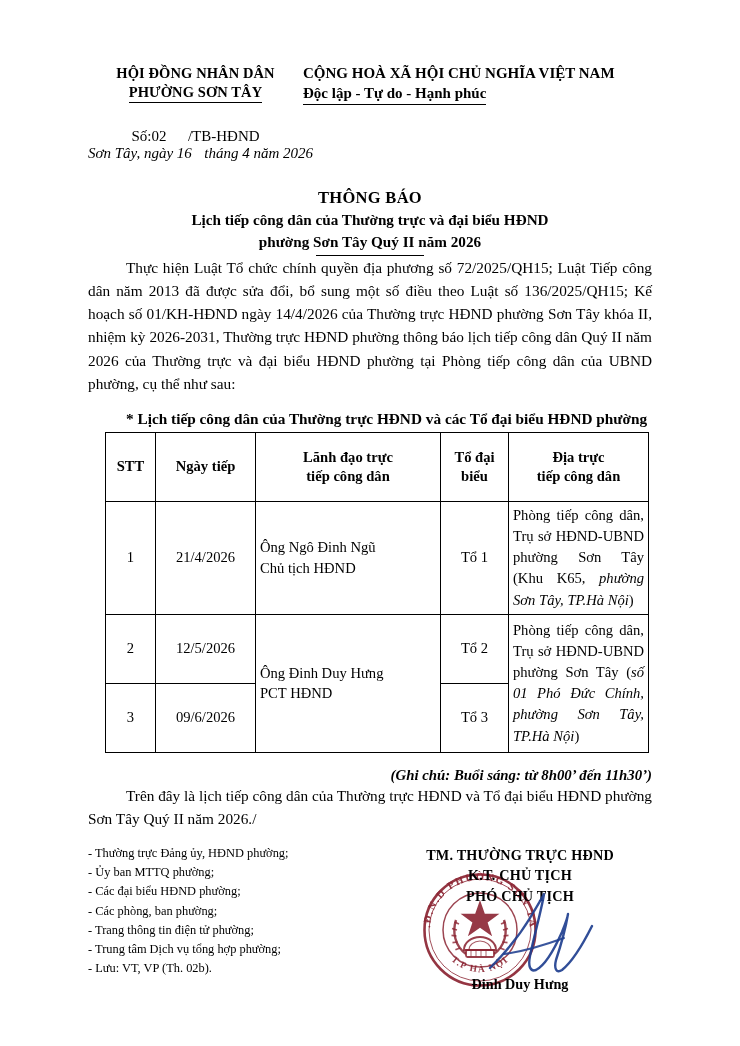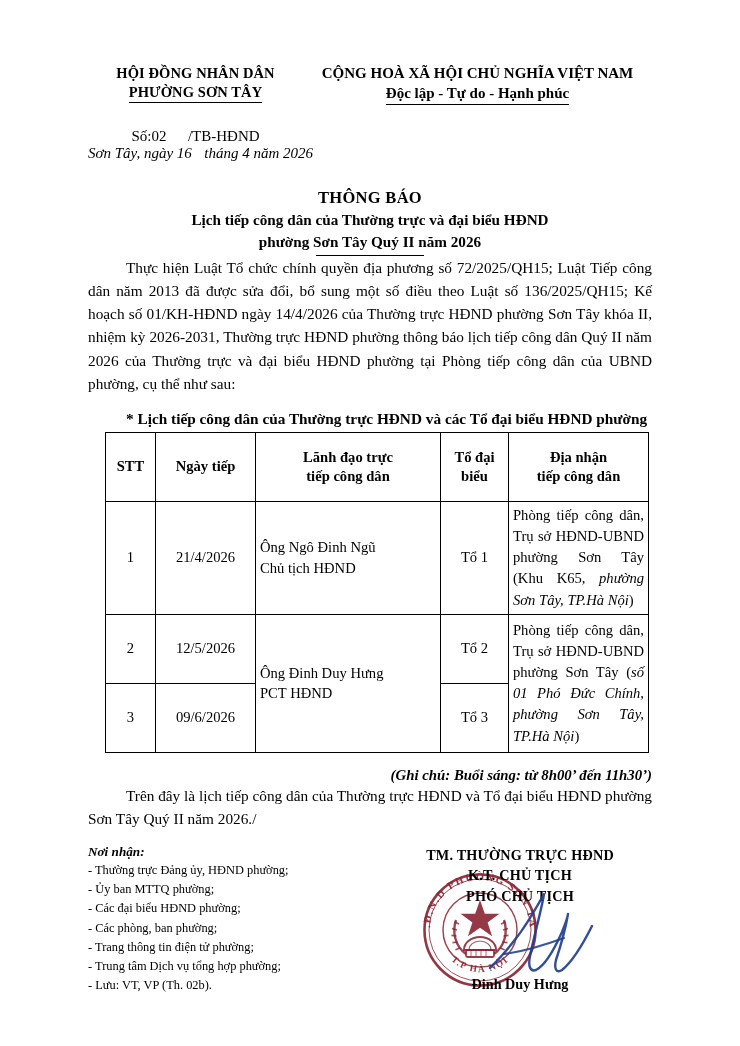--- a/index.html
+++ b/index.html
@@ -36,21 +36,20 @@
     align-items: flex-start;
     margin-top: 64px;
   }
   .header-left {
     width: 215px;
     text-align: center;
     line-height: 1.25;
   }
   .header-right {
     flex: 1;
-    text-align: center;
     line-height: 1.25;
   }
   .org-line1, .org-line2 {
     font-weight: bold;
     font-size: 14.5px;
     letter-spacing: 0.1px;
     white-space: nowrap;
   }
   .org-line2 {
     display: inline-block;
@@ -327,21 +326,21 @@
           <th>Ngày tiếp</th>
           <th>
             <div>Lãnh đạo trực</div>
             <div>tiếp công dân</div>
           </th>
           <th>
             <div>Tổ đại</div>
             <div>biểu</div>
           </th>
           <th>
-            <div>Địa nhận</div>
+            <div>Địa trực</div>
             <div>tiếp công dân</div>
           </th>
         </tr>
       </thead>
       <tbody>
         <tr class="row-tall">
           <td class="c-stt">1</td>
           <td class="c-date">21/4/2026</td>
           <td class="c-lead">
             <div>Ông Ngô Đinh Ngũ</div>
@@ -371,21 +370,20 @@
         </tr>
       </tbody>
     </table>
 
     <div class="note-line">(Ghi chú: Buổi sáng: từ 8h00’ đến 11h30’)</div>
 
     <p class="body-text para-closing">Trên đây là lịch tiếp công dân của Thường trực HĐND và Tổ đại biểu HĐND phường Sơn Tây Quý II năm 2026./</p>
 
     <div class="footer">
       <div class="recipients">
-        <div class="recipients-title">Nơi nhận:</div>
         <ul>
           <li>- Thường trực Đảng ủy, HĐND phường;</li>
           <li>- Ủy ban MTTQ phường;</li>
           <li>- Các đại biểu HĐND phường;</li>
           <li>- Các phòng, ban phường;</li>
           <li>- Trang thông tin điện tử phường;</li>
           <li>- Trung tâm Dịch vụ tổng hợp phường;</li>
           <li>- Lưu: VT, VP (Th. 02b).</li>
         </ul>
       </div>

